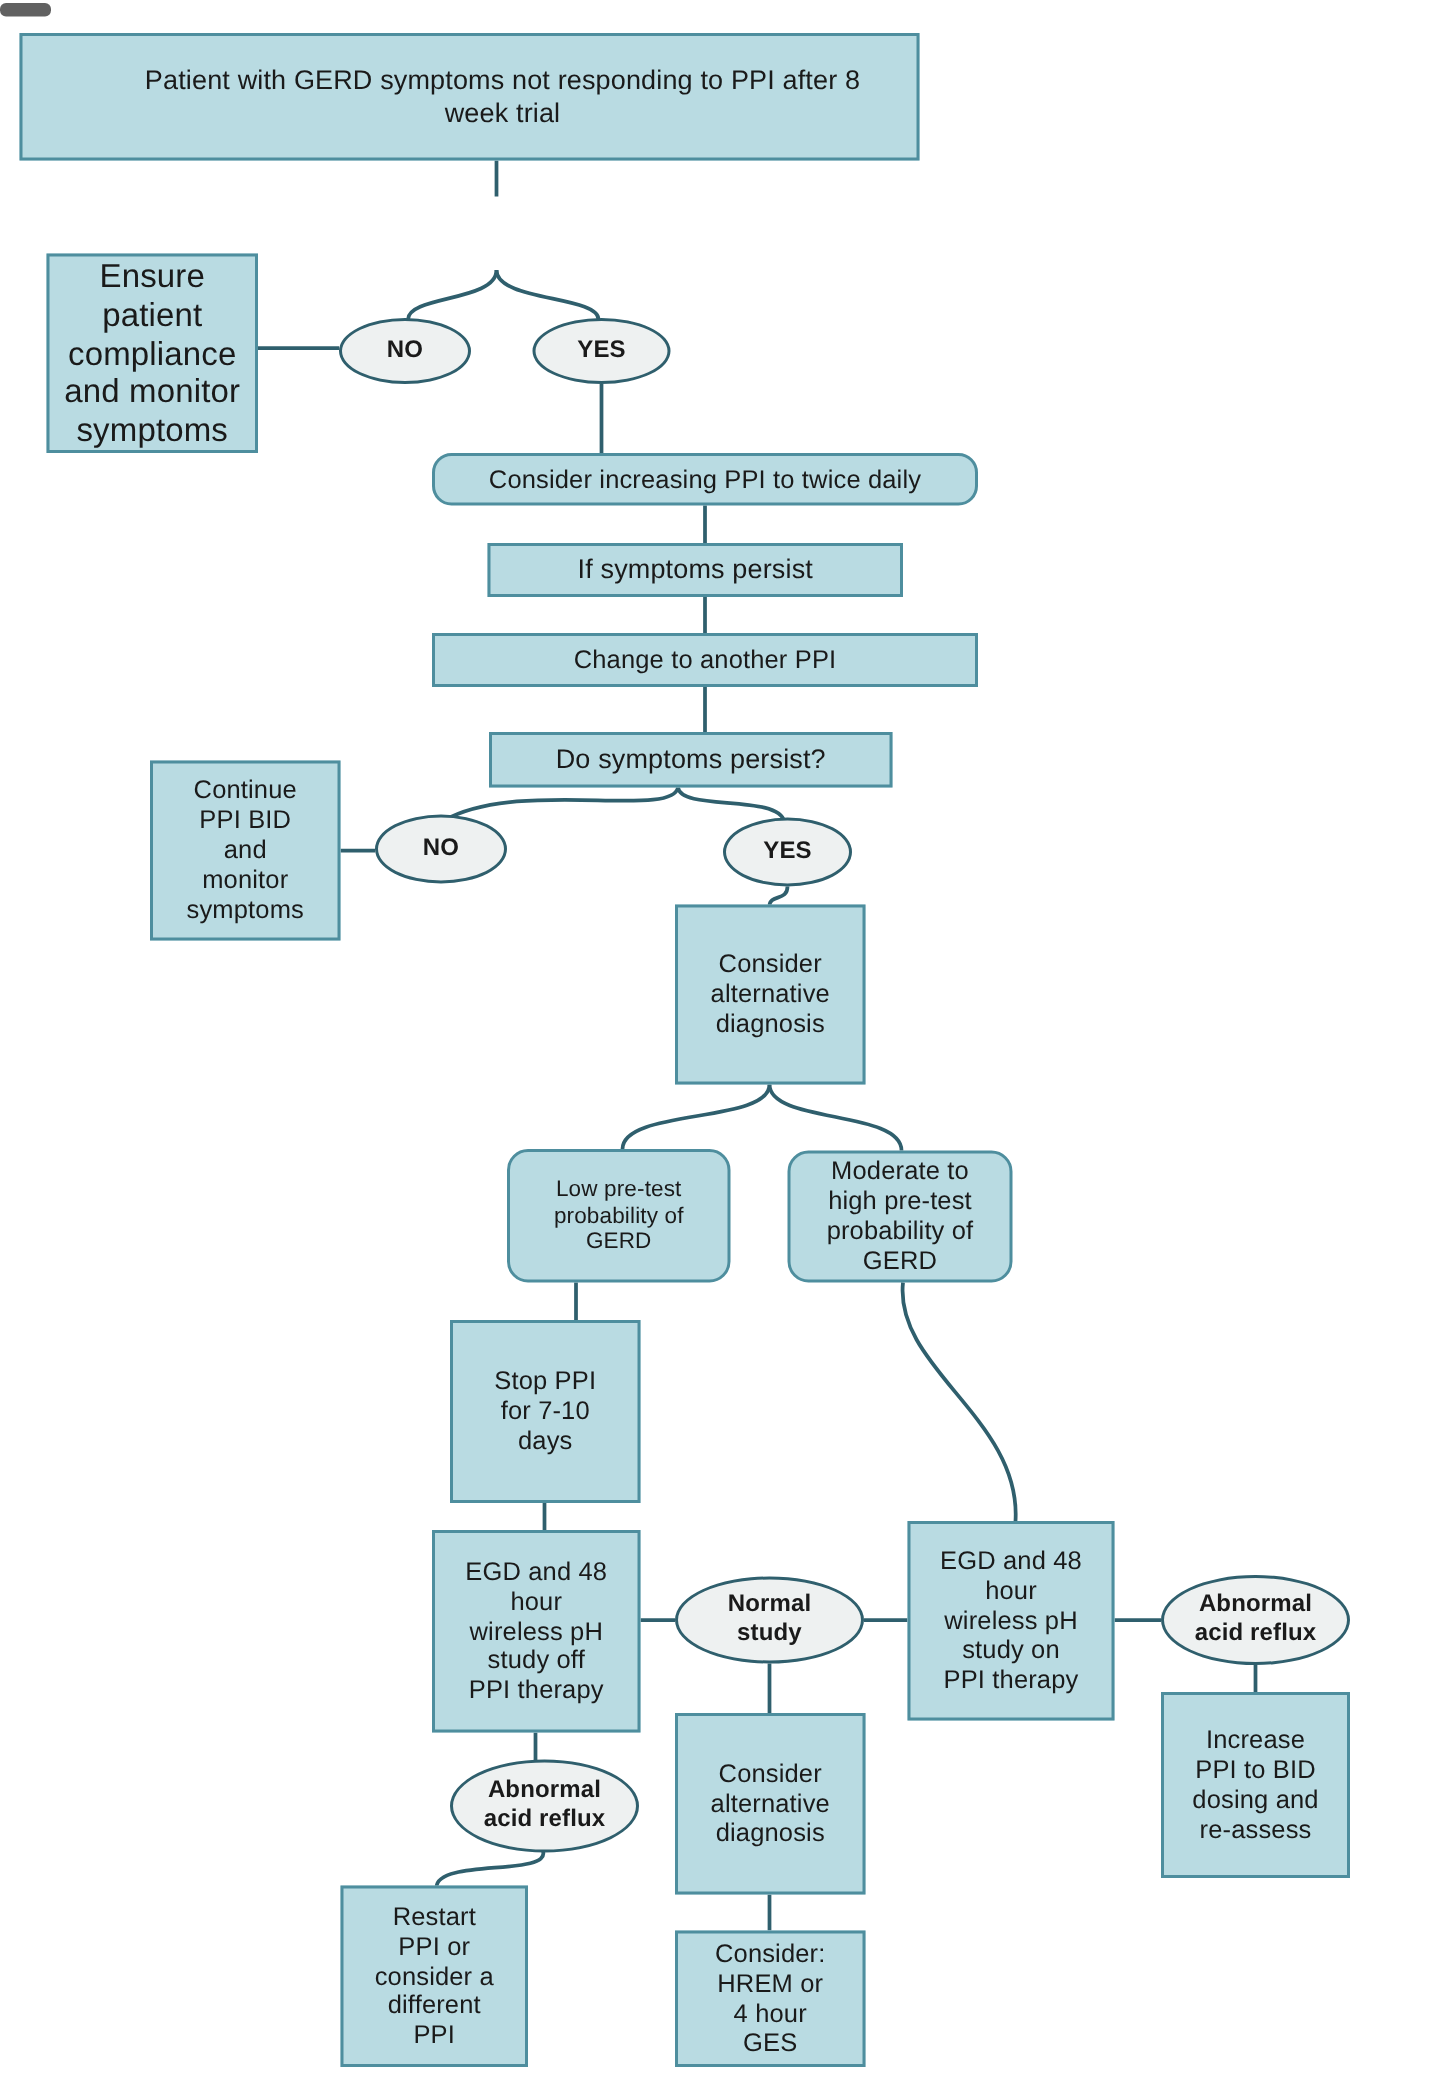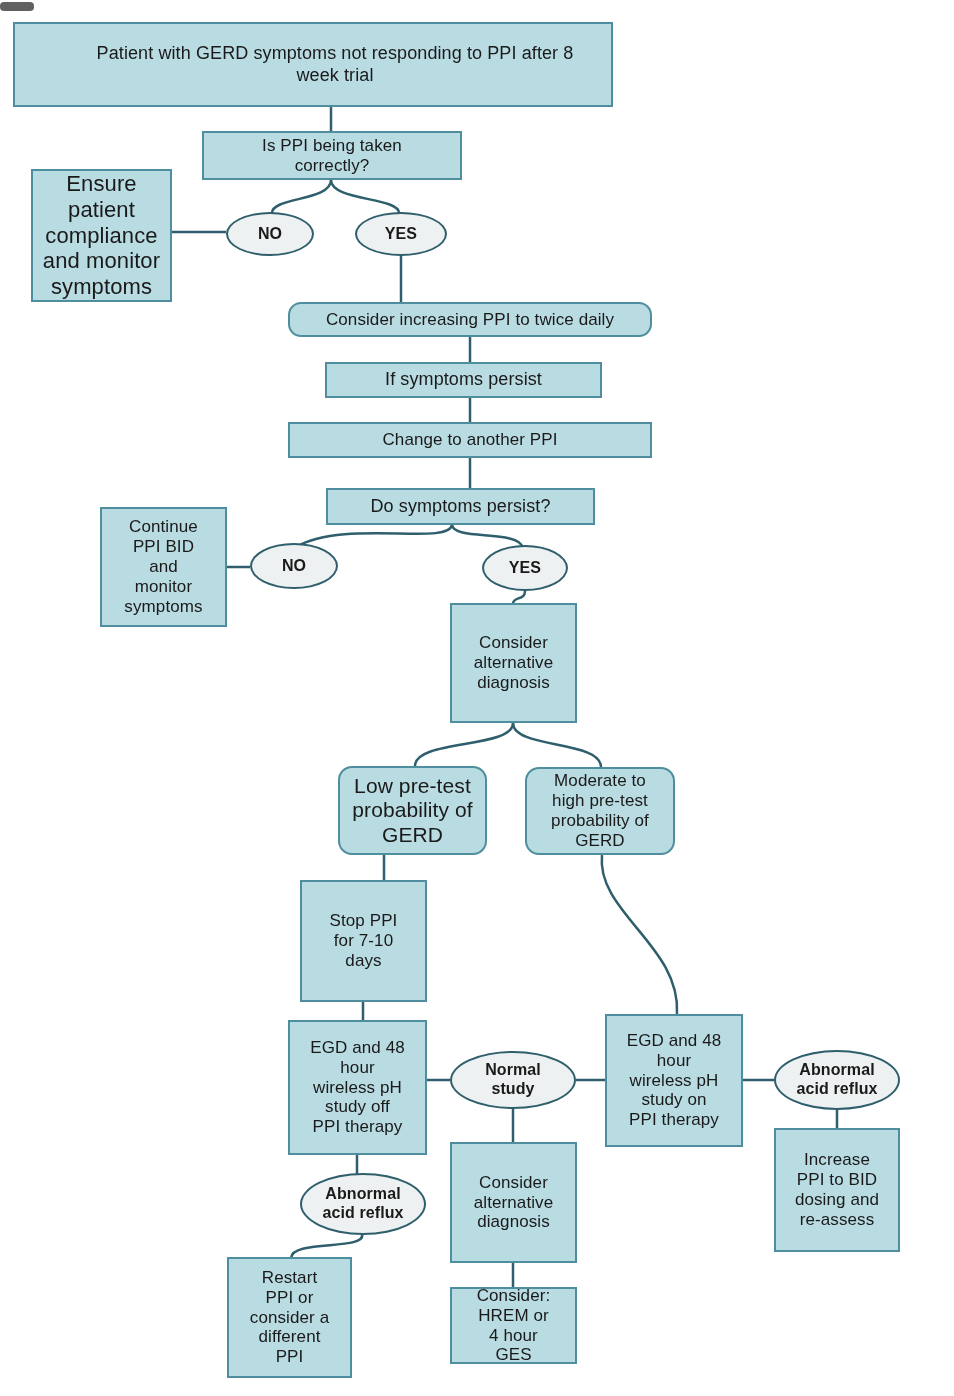--- a/index.html
+++ b/index.html
@@ -50,22 +50,20 @@
       <path d="M602,855 C596,912 681,946 677,1014" fill="none" stroke="#2f5f6d" stroke-width="2.5"></path>
       <path d="M743,1080 H774" fill="none" stroke="#2f5f6d" stroke-width="2.5"></path>
       <path d="M837,1110 V1128" fill="none" stroke="#2f5f6d" stroke-width="2.5"></path>
       <path d="M513,1109 V1142" fill="none" stroke="#2f5f6d" stroke-width="2.5"></path>
       <path d="M513,1263 V1287" fill="none" stroke="#2f5f6d" stroke-width="2.5"></path>
       <path d="M357,1155 V1174" fill="none" stroke="#2f5f6d" stroke-width="2.5"></path>
       <path d="M362,1234 C367,1251 292,1239 291,1258" fill="none" stroke="#2f5f6d" stroke-width="2.5"></path>
     </svg>
 <div class="node rect" style="left: 13px; top: 22px; width: 600px; height: 85px; font-size: 18px; padding-left: 44px;">Patient with GERD symptoms not responding to PPI after 8
 week trial</div>
-    <div class="node rect" style="left: 202px; top: 131px; width: 260px; height: 49px; font-size: 17px;">Is PPI being taken
-correctly?</div>
     <div class="node rect" style="left: 31px; top: 169px; width: 141px; height: 133px; font-size: 22px;">Ensure
 patient
 compliance
 and monitor
 symptoms</div>
     <div class="node ellipse" style="left: 226px; top: 212px; width: 88px; height: 44px; font-size: 16px;">NO</div>
     <div class="node ellipse" style="left: 355px; top: 212px; width: 92px; height: 44px; font-size: 16px;">YES</div>
     <div class="node rect" style="left: 288px; top: 302px; width: 364px; height: 35px; font-size: 17px; border-radius: 13px;">Consider increasing PPI to twice daily</div>
     <div class="node rect" style="left: 325px; top: 362px; width: 277px; height: 36px; font-size: 18px;">If symptoms persist</div>
     <div class="node rect" style="left: 288px; top: 422px; width: 364px; height: 36px; font-size: 17px;">Change to another PPI</div>
@@ -73,21 +71,21 @@
     <div class="node rect" style="left: 100px; top: 507px; width: 127px; height: 120px; font-size: 17px;">Continue
 PPI BID
 and
 monitor
 symptoms</div>
     <div class="node ellipse" style="left: 250px; top: 543px; width: 88px; height: 46px; font-size: 16px;">NO</div>
     <div class="node ellipse" style="left: 482px; top: 545px; width: 86px; height: 46px; font-size: 16px;">YES</div>
     <div class="node rect" style="left: 450px; top: 603px; width: 127px; height: 120px; font-size: 17px;">Consider
 alternative
 diagnosis</div>
-    <div class="node roundrect" style="left: 338px; top: 766px; width: 149px; height: 89px; font-size: 21px;">Low pre-test
+    <div class="node roundrect" style="left: 338px; top: 766px; width: 149px; height: 89px; font-size: 15px;">Low pre-test
 probability of
 GERD</div>
     <div class="node roundrect" style="left: 525px; top: 767px; width: 150px; height: 88px; font-size: 17px;">Moderate to
 high pre-test
 probability of
 GERD</div>
     <div class="node rect" style="left: 300px; top: 880px; width: 127px; height: 122px; font-size: 17px;">Stop PPI
 for 7-10
 days</div>
     <div class="node rect" style="left: 288px; top: 1020px; width: 139px; height: 135px; font-size: 17px;">EGD and 48
@@ -111,18 +109,18 @@
     <div class="node ellipse" style="left: 300px; top: 1173px; width: 126px; height: 62px; font-size: 16px;">Abnormal
 acid reflux</div>
     <div class="node rect" style="left: 227px; top: 1257px; width: 125px; height: 121px; font-size: 17px;">Restart
 PPI or
 consider a
 different
 PPI</div>
     <div class="node rect" style="left: 450px; top: 1142px; width: 127px; height: 121px; font-size: 17px;">Consider
 alternative
 diagnosis</div>
-    <div class="node rect" style="left: 450px; top: 1287px; width: 127px; height: 77px; font-size: 17px;">Consider:
+    <div class="node rect" style="left: 450px; top: 1287px; width: 127px; height: 91px; font-size: 17px;">Consider:
 HREM or
 4 hour
 GES</div>
     <div class="artifact" style="left: 0px; top: 2px; width: 34px; height: 9px; background: rgb(58, 58, 58);"></div>
   </div>
 
 </body></html>

